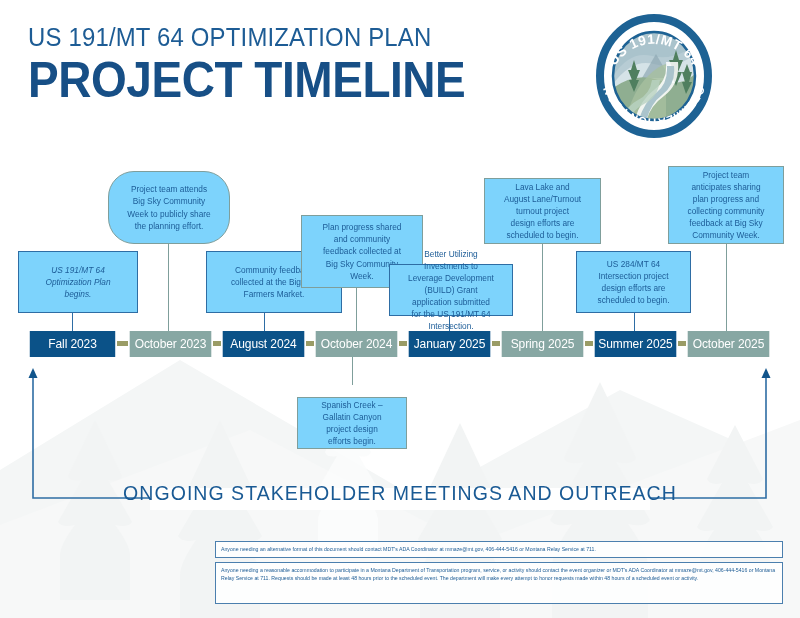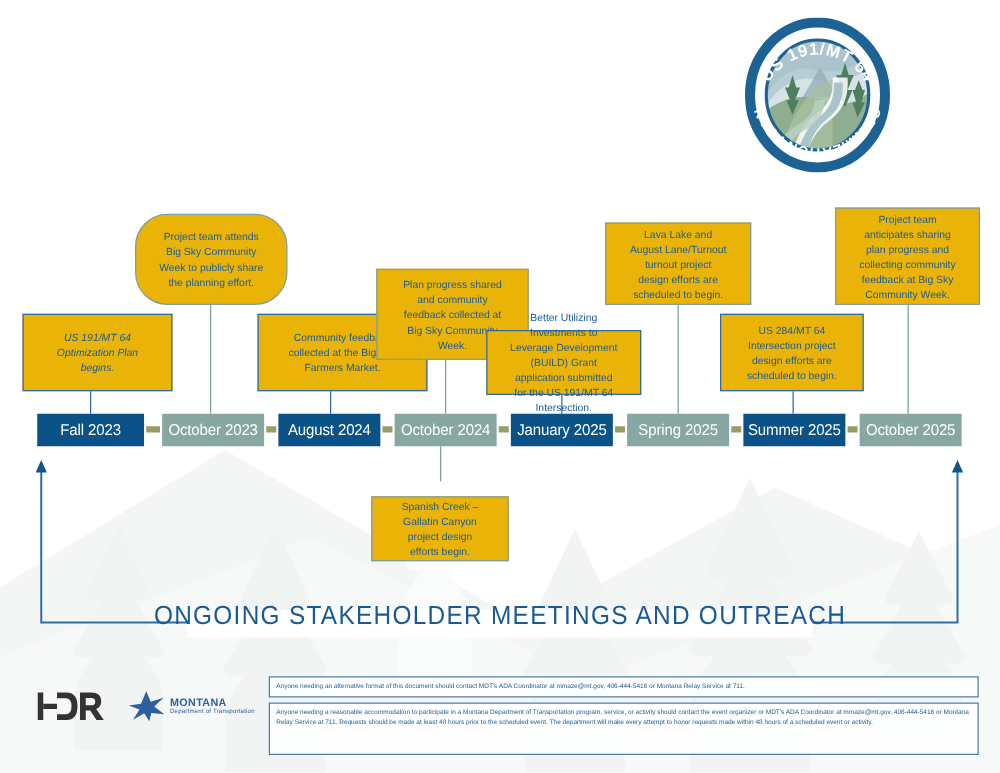--- a/index.html
+++ b/index.html
@@ -64,21 +64,21 @@
   .tl-conn {
     position: absolute;
     top: 341px;
     height: 5px;
     background: #9a9c66;
   }
 
   
   .callout {
     position: absolute;
-    background: #eab308;
+    background: #7dd3fc;
     border: 1px solid #2e6da4;
     display: flex;
     align-items: center;
     justify-content: center;
     text-align: center;
     color: #1c5c97;
     font-size: 8.3px;
     line-height: 1.45;
     padding: 4px 18px;
   }
@@ -136,20 +136,24 @@
       <path d="M180 618 L180 575 Q180 563 196 540 Q182 543 178 536 L206 488 Q193 491 190 484 L220 420 L250 484 Q247 491 234 488 L262 536 Q258 543 244 540 Q260 563 260 575 L260 618 Z"></path>
       <path d="M420 618 L420 578 Q420 566 436 543 Q422 546 418 539 L446 491 Q433 494 430 487 L460 423 L490 487 Q487 494 474 491 L502 539 Q498 546 484 543 Q500 566 500 578 L500 618 Z"></path>
       <path d="M552 618 L552 566 Q552 552 572 524 Q555 528 550 520 L584 462 Q568 466 564 458 L600 382 L636 458 Q632 466 616 462 L650 520 Q645 528 628 524 Q648 552 648 566 L648 618 Z"></path>
       <path d="M700 600 L700 562 Q700 551 714 530 Q701 533 697 527 L722 483 Q710 486 707 479 L735 425 L763 479 Q760 486 748 483 L773 527 Q769 533 756 530 Q770 551 770 562 L770 600 Z"></path>
     </g>
     <g fill="#fbfcfc" opacity="0.9">
       <path d="M318 555 L318 520 Q318 512 330 495 Q319 497 316 492 L337 456 Q327 458 325 452 L348 408 L371 452 Q369 458 359 456 L380 492 Q377 497 366 495 Q378 512 378 520 L378 555 Z"></path>
     </g>
   </svg>
 
+  <div class="header">
+    <div class="title-small">US 191/MT 64 OPTIMIZATION PLAN</div>
+    <div class="title-big">PROJECT TIMELINE</div>
+  </div>
 
   <svg class="badge" viewBox="0 0 116 124">
     <ellipse cx="58" cy="62" rx="54" ry="58" fill="#ffffff" stroke="#1d6294" stroke-width="8"></ellipse>
     <ellipse cx="58" cy="62" rx="41" ry="44" fill="#cfe0e5"></ellipse>
     <clipPath id="sealClip">
         <ellipse cx="58" cy="62" rx="41" ry="44"></ellipse>
       </clipPath>
     <g clip-path="url(#sealClip)">
       <rect x="17" y="18" width="82" height="90" fill="#d5e3e7"></rect>
       <path d="M17 62 Q34 36 56 42 Q76 47 99 32 L99 18 L17 18 Z" fill="#b9ced6"></path>
@@ -224,36 +228,17 @@
         <div class="callout" style="left: 576px; top: 251px; width: 115px; height: 62px;">US 284/MT 64 Intersection project design efforts are scheduled to begin.</div>
         <div class="leader teal" style="left: 726px; top: 244px; height: 87px;"></div>
         <div class="callout teal" style="left: 668px; top: 166px; width: 116px; height: 78px;">Project team anticipates sharing plan progress and collecting community feedback at Big Sky Community Week.</div>
         <div class="leader teal" style="left: 352px; top: 357px; height: 28px;"></div>
         <div class="callout teal" style="left: 297px; top: 397px; width: 110px; height: 52px;">Spanish Creek – Gallatin Canyon project design efforts begin.</div>
       </div>
   </div>
 
   <div class="ongoing-label">ONGOING STAKEHOLDER MEETINGS AND OUTREACH</div>
 
-  <div class="logos">
-    <svg width="58" height="26" viewBox="0 0 58 26">
-      <g fill="#333333">
-        <rect x="0" y="2" width="4.6" height="22"></rect>
-        <rect x="4.6" y="11" width="11" height="4.2"></rect>
-        <path d="M15.6 2 L23 2 Q32 2 32 13 Q32 24 23 24 L15.6 24 L15.6 19.4 L22.6 19.4 Q27.2 19.4 27.2 13 Q27.2 6.6 22.6 6.6 L15.6 6.6 Z"></path>
-        <path d="M34 2 L43 2 Q51 2 51 8.8 Q51 13.4 47 15.2 L53 24 L47.2 24 L42.2 16.4 L38.6 16.4 L38.6 24 L34 24 Z M38.6 6.4 L38.6 12.2 L43 12.2 Q46.2 12.2 46.2 9.3 Q46.2 6.4 43 6.4 Z"></path>
-      </g>
-    </svg>
-    <div style="display:flex;align-items:center;gap:4px;">
-      <svg width="30" height="26" viewBox="0 0 30 26">
-        <path d="M15 1 L18.6 9.4 L28.8 6.2 L21.4 13.2 L29.4 19.4 L19 18.4 L17.4 25 L13.4 18.6 L4.4 23.8 L9.6 15.6 L1 12.4 L10.8 11 Z" fill="#2b5f9e"></path>
-      </svg>
-      <div style="line-height:1.05;">
-        <div style="font-size:8.6px;font-weight:bold;color:#2b5f9e;letter-spacing:0.3px;">MONTANA</div>
-        <div style="font-size:4.9px;color:#2b5f9e;letter-spacing:0.15px;">Department of Transportation</div>
-      </div>
-    </div>
-  </div>
 
   <div class="disclaimer" id="disclaimer-1">Anyone needing an alternative format of this document should contact MDT's ADA Coordinator at mmaze@mt.gov, 406-444-5416 or Montana Relay Service at 711.</div>
   <div class="disclaimer" id="disclaimer-2">Anyone needing a reasonable accommodation to participate in a Montana Department of Transportation program, service, or activity should contact the event organizer or MDT's ADA Coordinator at mmaze@mt.gov, 406-444-5416 or Montana Relay Service at 711. Requests should be made at least 48 hours prior to the scheduled event. The department will make every attempt to honor requests made within 48 hours of a scheduled event or activity.</div>
 
 </div>
 
 </body></html>

